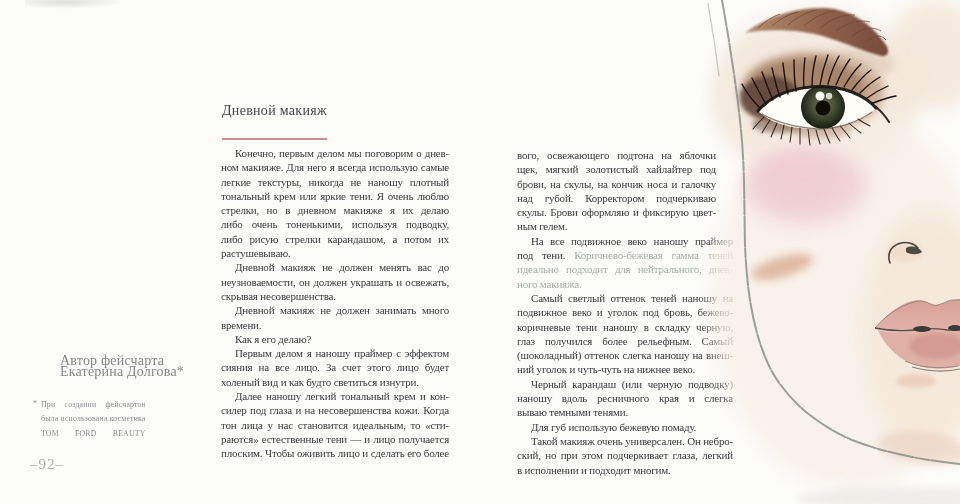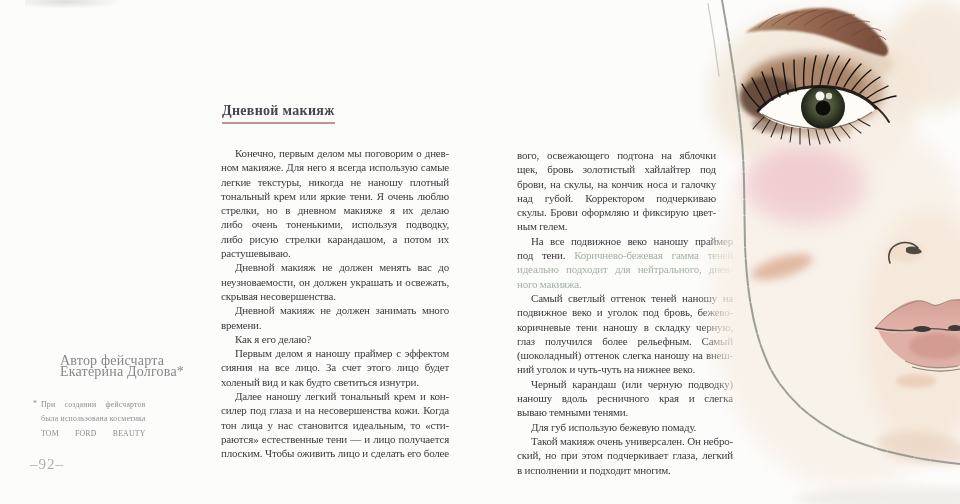--- a/index.html
+++ b/index.html
@@ -8,23 +8,23 @@
   
   .col{position:absolute;color:#3c3b40;font-size:11px;letter-spacing:-0.2px;}
   .col-left{left:221px;top:146px;width:228px;}
   .col-right{left:517px;top:148px;width:216px;}
   .tl{height:14.3px;line-height:14.3px;text-align:justify;text-align-last:justify;overflow:hidden;}
   .tl.end{text-align-last:left;}
   .tl.ind{text-indent:14px;}
   .tl.nar{padding-right:17px;}
   .tl.acc, .tl span.acc{color:#a5b1a4;}
   
-  .chapter-title{position:absolute;left:222px;top:103px;margin:0;font-weight:700;
+  .chapter-title{position:absolute;left:222px;top:103px;margin:0;font-weight:400;
     font-size:14px;letter-spacing:0.3px;color:#45444a;border-bottom:2px solid #c49190;
-    padding-bottom:3px;display:inline-block;}
+    padding-bottom:19px;display:inline-block;}
   
   .sidebar{position:absolute;left:60px;top:356px;width:160px;color:#85868a;
     font-size:14px;line-height:10.8px;letter-spacing:0.2px;}
   .footnote{position:absolute;left:33px;top:398px;width:170px;color:#8d8e92;
     font-size:7.8px;line-height:11.4px;display:flex;letter-spacing:0.2px;}
   .footnote .mark{width:8px;flex:none;}
   .pagenum{position:absolute;left:30px;top:456px;color:#aeaeb2;font-size:15px;letter-spacing:1px;}
   
   .face-art{position:absolute;left:700px;top:0;width:260px;height:504px;}
   .smudge{position:absolute;left:25px;top:0;width:100px;height:9px;
@@ -58,21 +58,21 @@
       <div class="tl">сияния на все лицо. За счет этого лицо будет иметь</div>
       <div class="tl end">холеный вид и как будто светиться изнутри.</div>
       <div class="tl ind">Далее наношу легкий тональный крем и кон-</div>
       <div class="tl">силер под глаза и на несовершенства кожи. Когда</div>
       <div class="tl">тон лица у нас становится идеальным, то «сти-</div>
       <div class="tl">раются» естественные тени — и лицо получается</div>
       <div class="tl">плоским. Чтобы оживить лицо и сделать его более</div>
     </div>
   <div class="col col-right">
       <div class="tl nar">вого, освежающего подтона на яблочки</div>
-      <div class="tl nar">щек, бровь золотистый хайлайтер под</div>
+      <div class="tl nar">щек, мягкий золотистый хайлайтер под</div>
       <div class="tl nar">брови, на скулы, на кончик носа и галочку</div>
       <div class="tl nar">над губой. Корректором подчеркиваю</div>
       <div class="tl nar">скулы. Брови оформляю и фиксирую цвет-</div>
       <div class="tl end nar">ным гелем.</div>
       <div class="tl ind">На все подвижное веко наношу праймер</div>
       <div class="tl"><span>под тени. </span><span class="acc">Коричнево-бежевая гамма теней</span></div>
       <div class="tl acc">идеально подходит для нейтрального, днев-</div>
       <div class="tl end acc">ного макияжа.</div>
       <div class="tl ind">Самый светлый оттенок теней наношу на все</div>
       <div class="tl">подвижное веко и уголок под бровь, бежево-</div>

